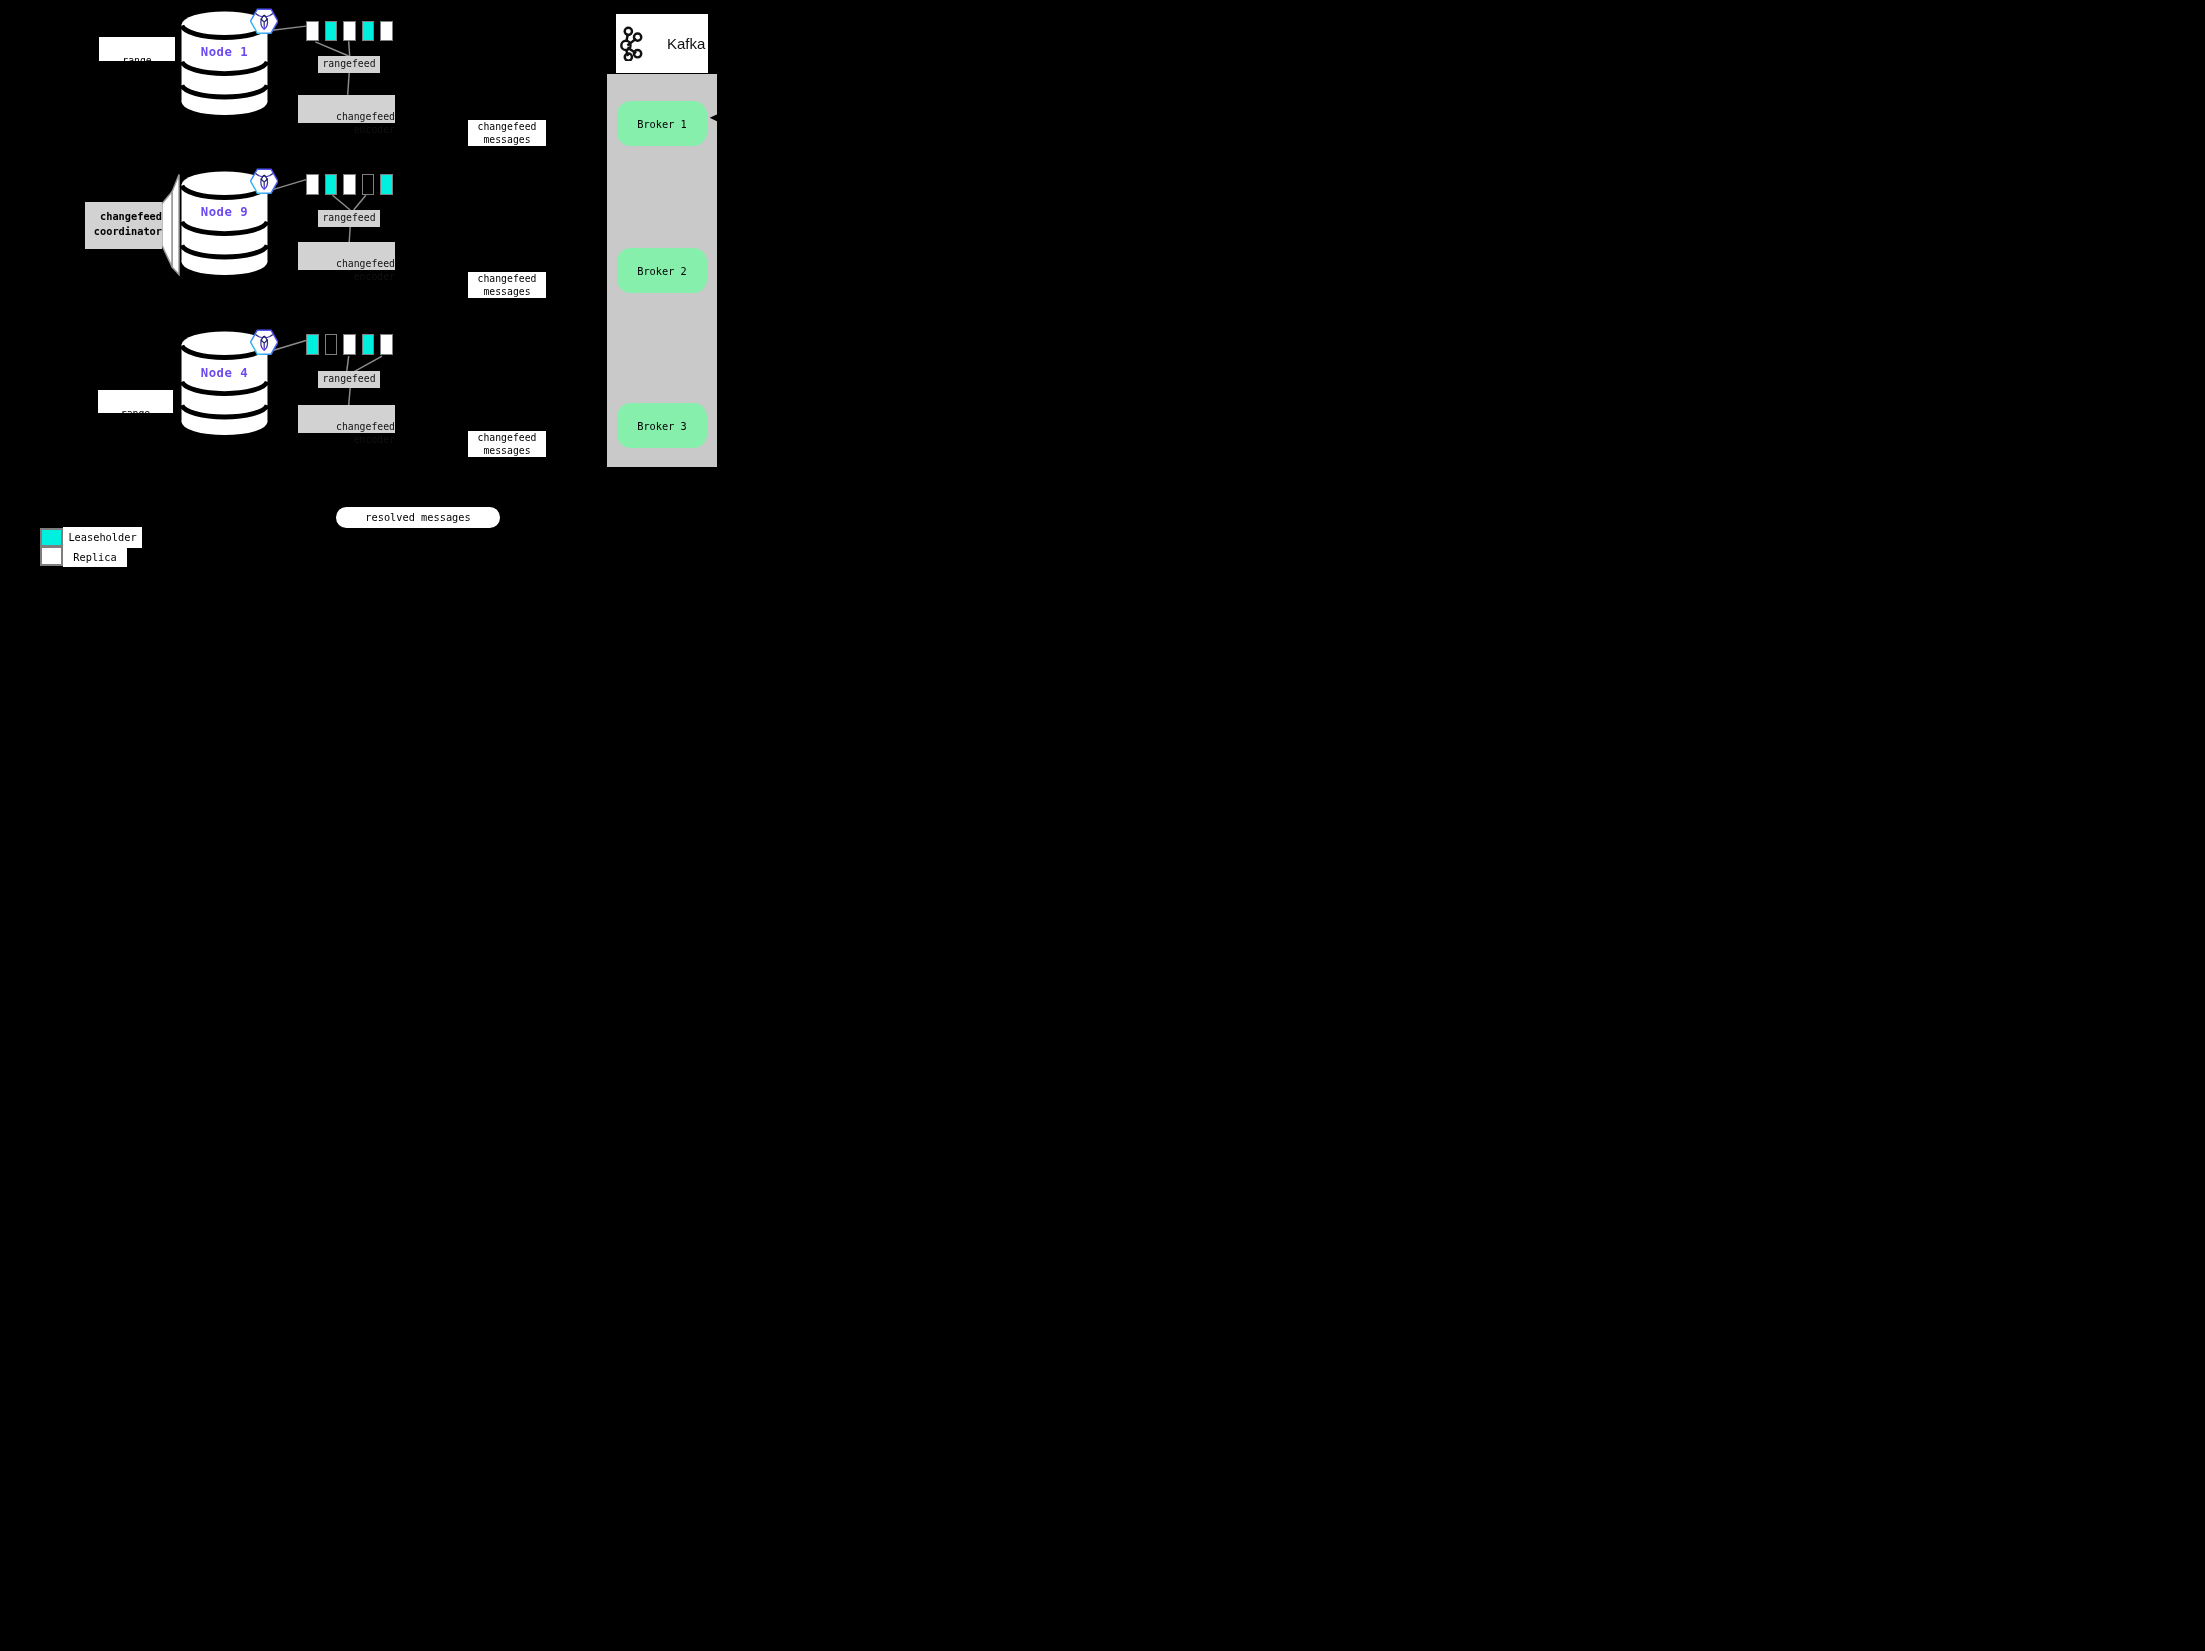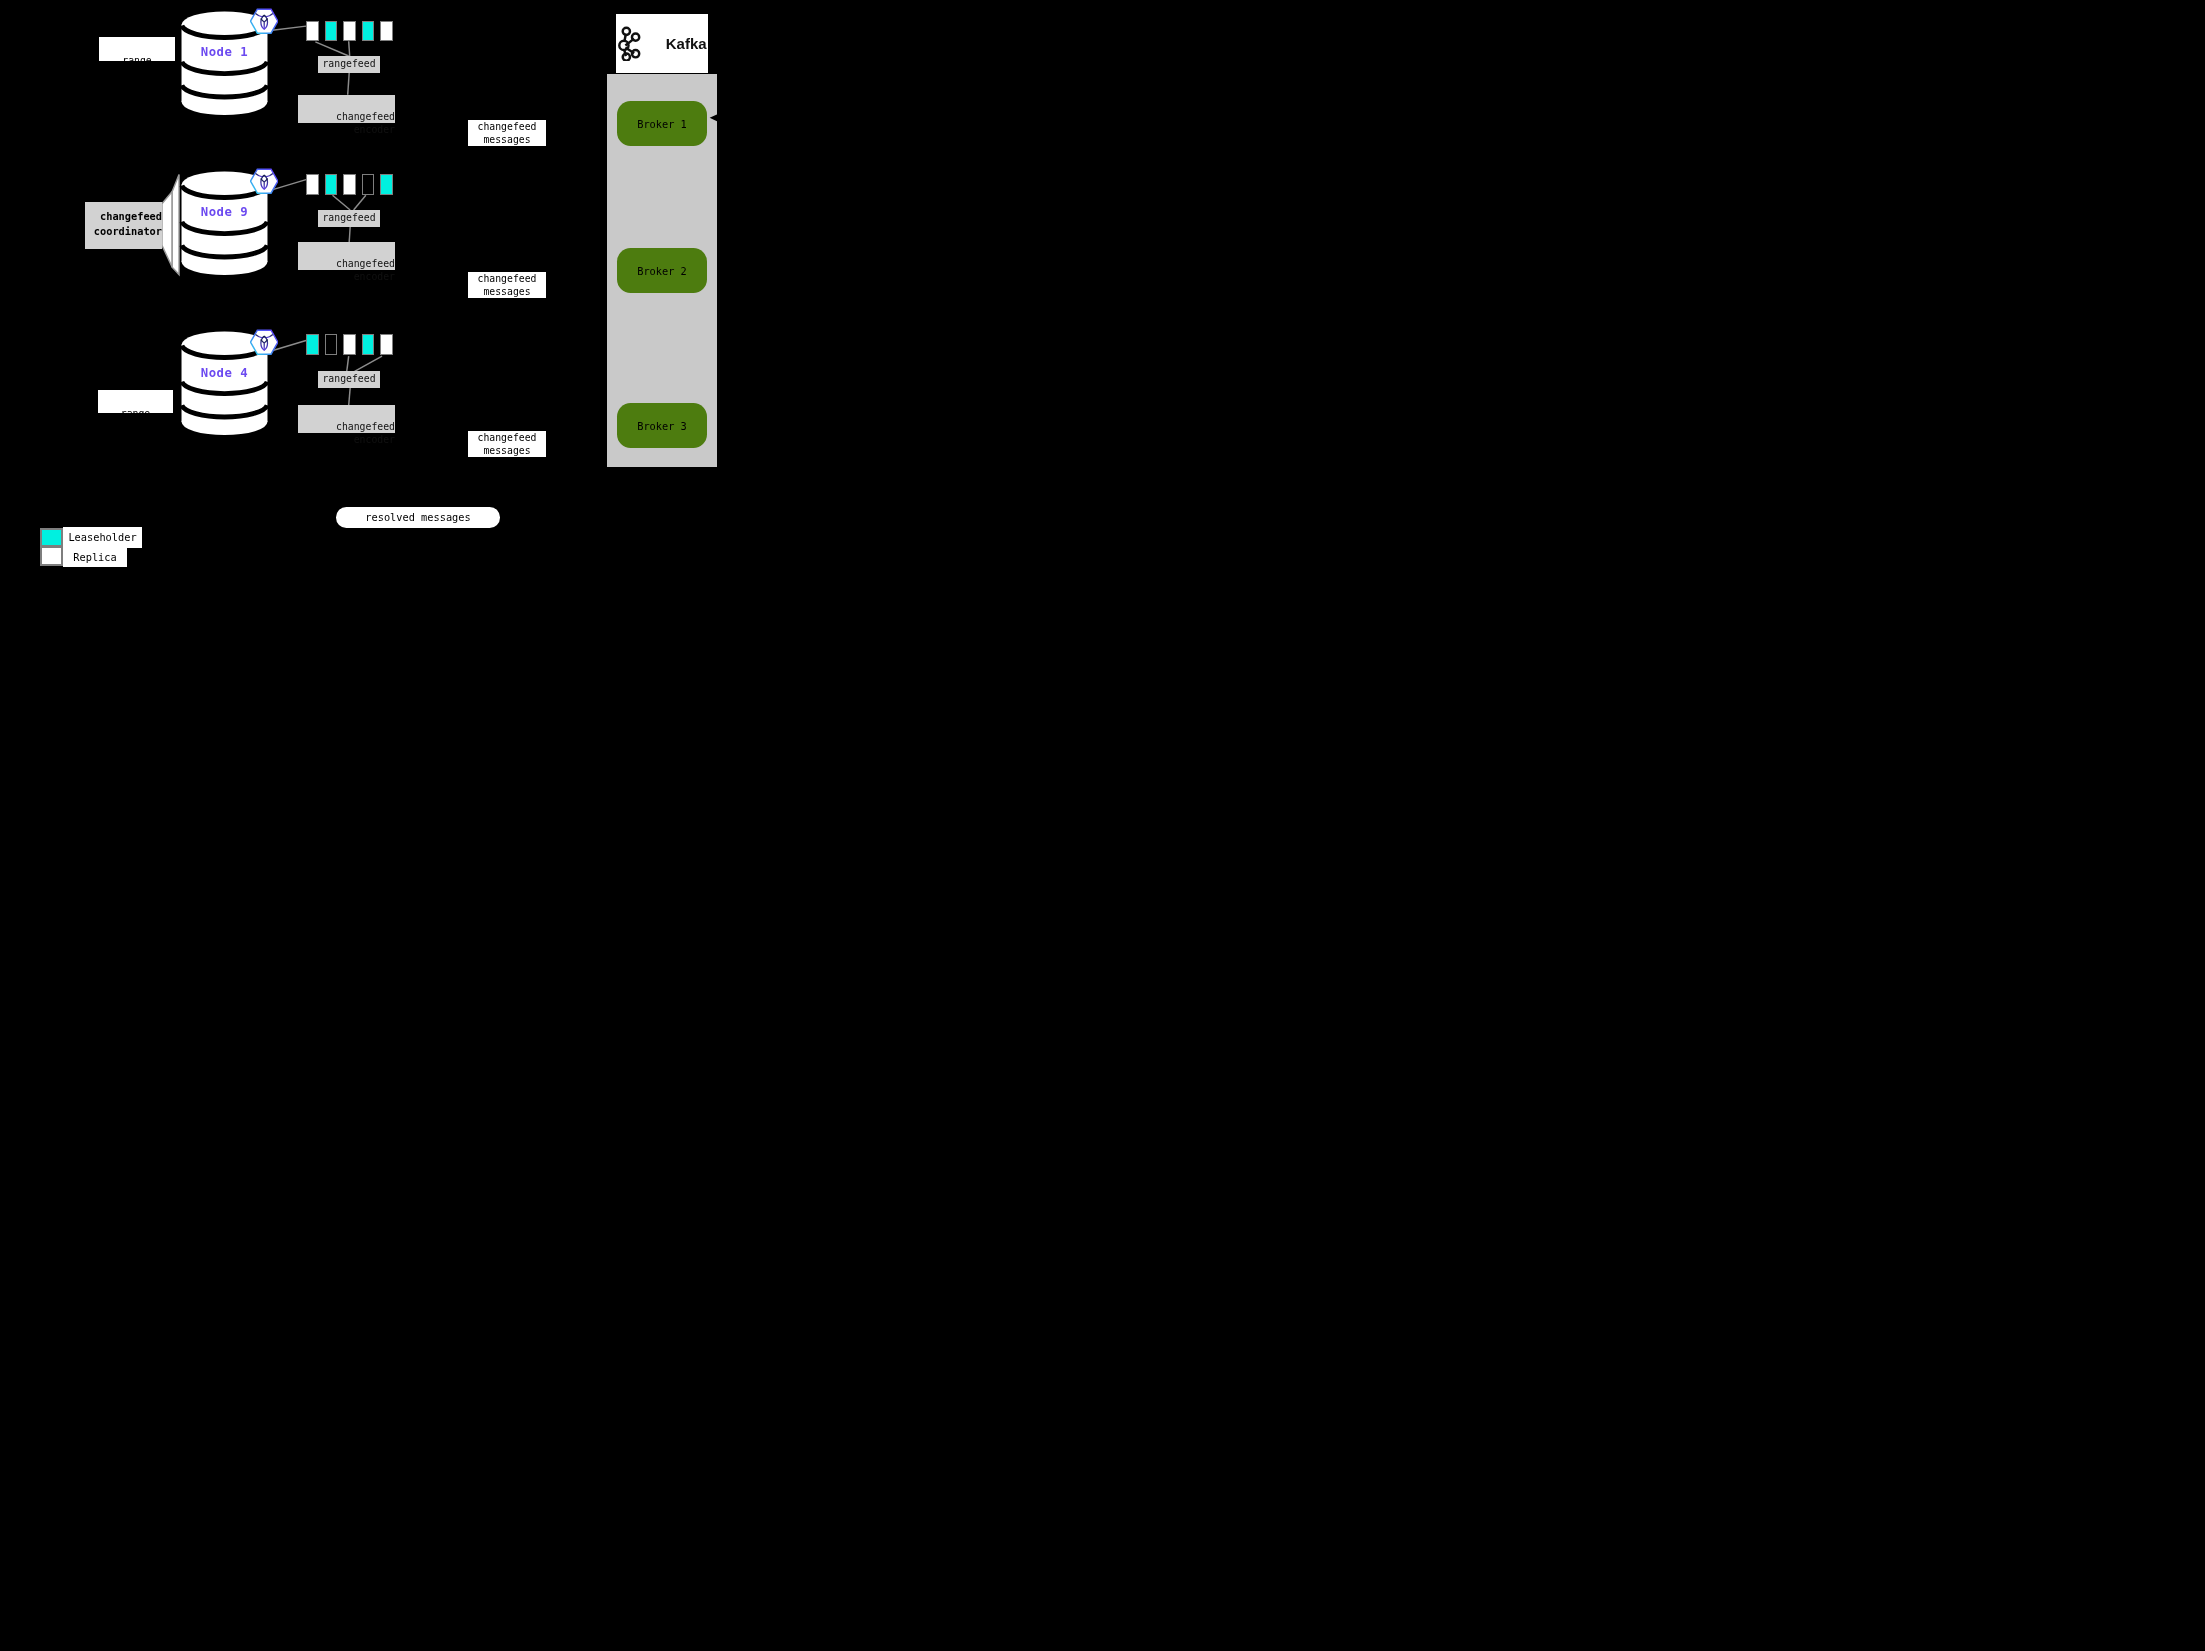--- a/index.html
+++ b/index.html
@@ -9,33 +9,33 @@
   .abs{position:absolute;}
   svg{display:block;}
   
   .white-label{background:#fff;color:#000;text-align:center;font-size:9.8px;line-height:11.3px;padding-top:18px;z-index:4;}
   .gray-label{background:#d2d2d2;color:#111;text-align:center;z-index:4;}
   .rf-label{font-size:9.8px;line-height:15px;}
   .enc-label{font-size:9.8px;line-height:12.7px;padding-top:16px;text-align:right;}
   .msg-label{background:#fff;color:#000;text-align:center;font-size:9.8px;line-height:12.7px;padding-top:1px;z-index:4;}
   .node-label{color:var(--node-text,#6c4af0);font-weight:bold;font-size:12.3px;letter-spacing:0.5px;text-align:center;z-index:3;}
   .coord-label{background:#d2d2d2;color:#000;font-weight:bold;font-size:10.3px;line-height:15px;text-align:right;padding-top:6.9px;z-index:3;}
-  .broker{background:#4d7c0f;border-radius:13.7px;color:#000;font-size:10.3px;text-align:center;z-index:3;display:flex;align-items:center;justify-content:center;}
+  .broker{background:#86efac;border-radius:13.7px;color:#000;font-size:10.3px;text-align:center;z-index:3;display:flex;align-items:center;justify-content:center;}
   .pill{background:#fff;border-radius:10.3px;color:#000;font-size:10.3px;text-align:center;line-height:21px;z-index:3;}
   .legend-sq{border:2px solid #7e7e7e;z-index:3;}
   .legend-label{background:#fff;color:#000;font-size:10.3px;display:flex;align-items:center;justify-content:center;z-index:3;}
   
   .ranges{display:flex;gap:5.9px;z-index:3;}
   .range-sq{width:12.7px;height:20.6px;border:1.5px solid #7e7e7e;}
   .range-sq.leaseholder{background:var(--leasecolor,#00f0e0);}
   .range-sq.replica{background:#fff;}
   .range-sq.empty{background:transparent;}
   
   .kafka-box{background:#fff;z-index:3;display:flex;align-items:center;justify-content:center;gap:4.9px;}
-  .kafka-title{font-family:"Liberation Sans",sans-serif;font-weight:bold;font-size:15px;color:#111;margin-left:18px;}
+  .kafka-title{font-family:"Liberation Sans",sans-serif;font-weight:normal;font-size:15px;color:#111;margin-left:18px;}
   .kafka-panel{background:#c9c9c9;z-index:1;}
   .layer{left:0;top:0;z-index:2;}
 </style>
 </head>
 <body>
 
 <div id="stage" style="--leasecolor: #00f0e0; --node-text: #6c4af0;">
 
   <svg width="0" height="0" class="abs">
     <defs>

